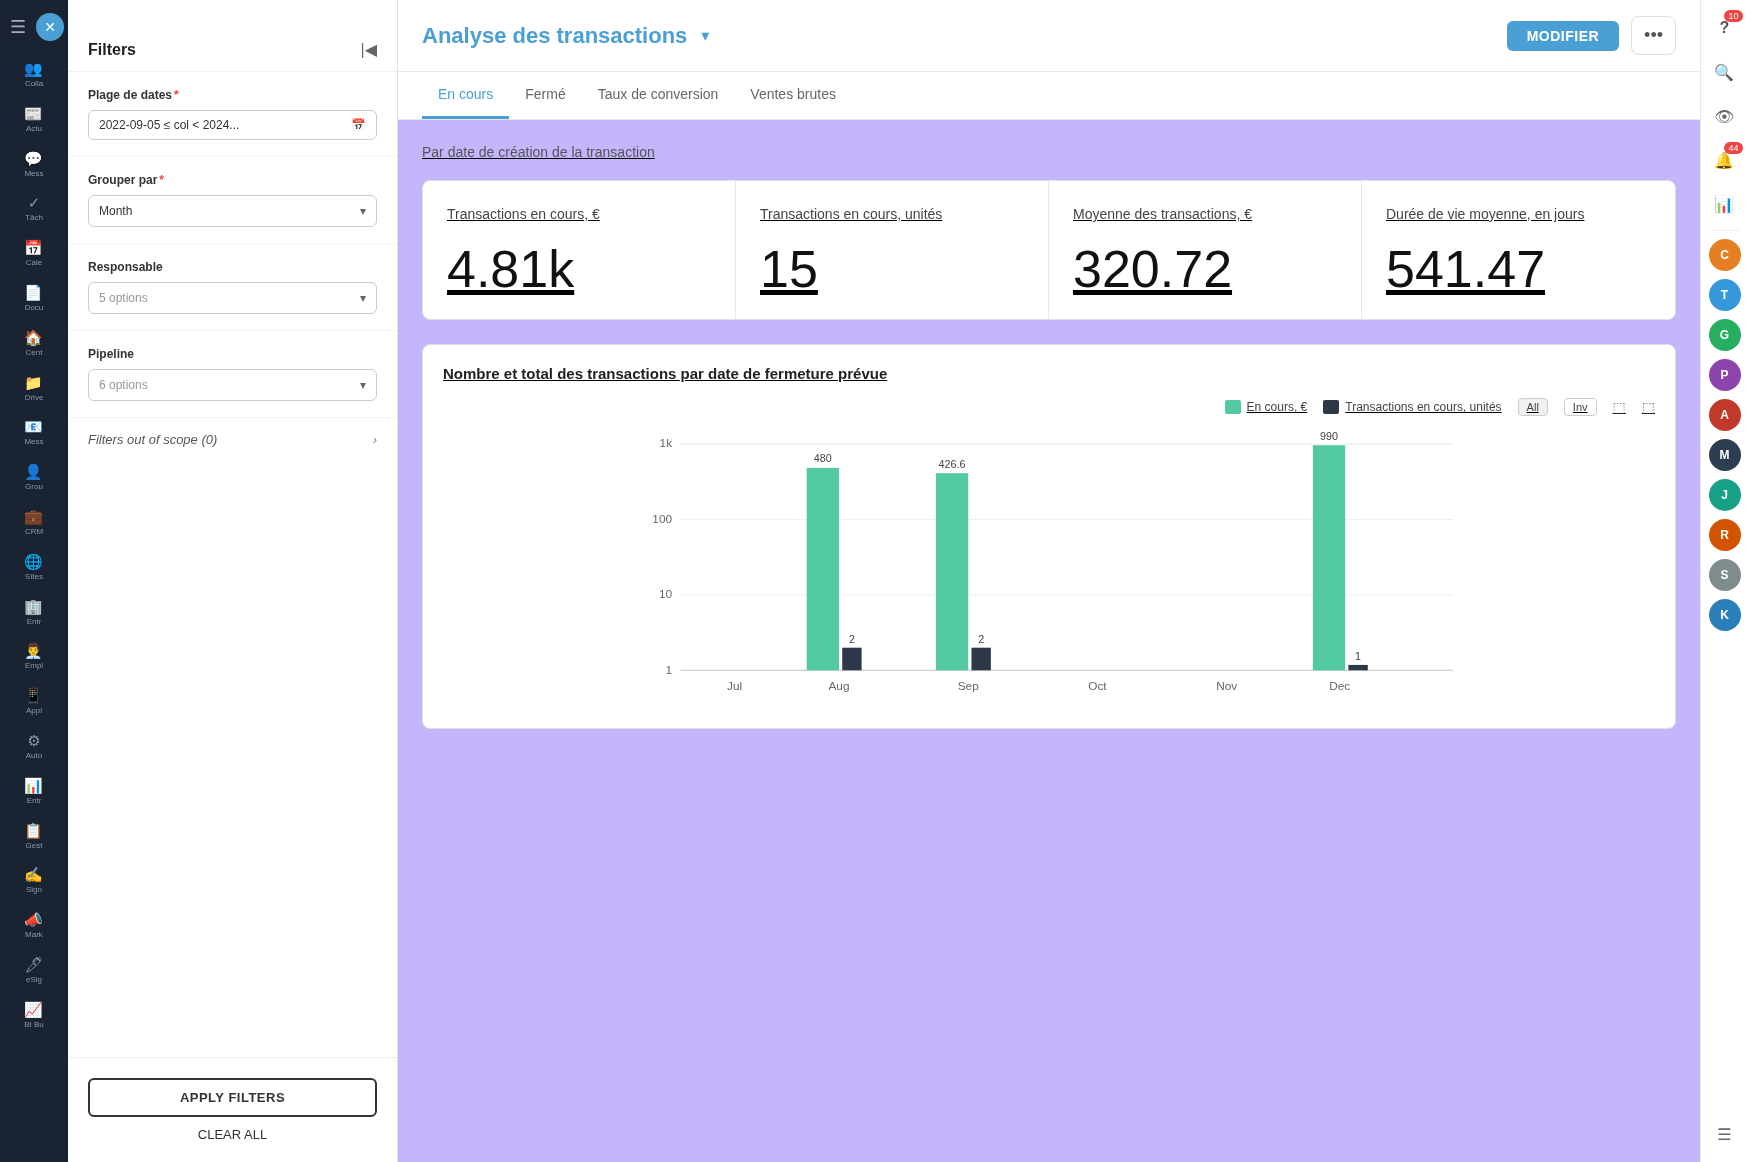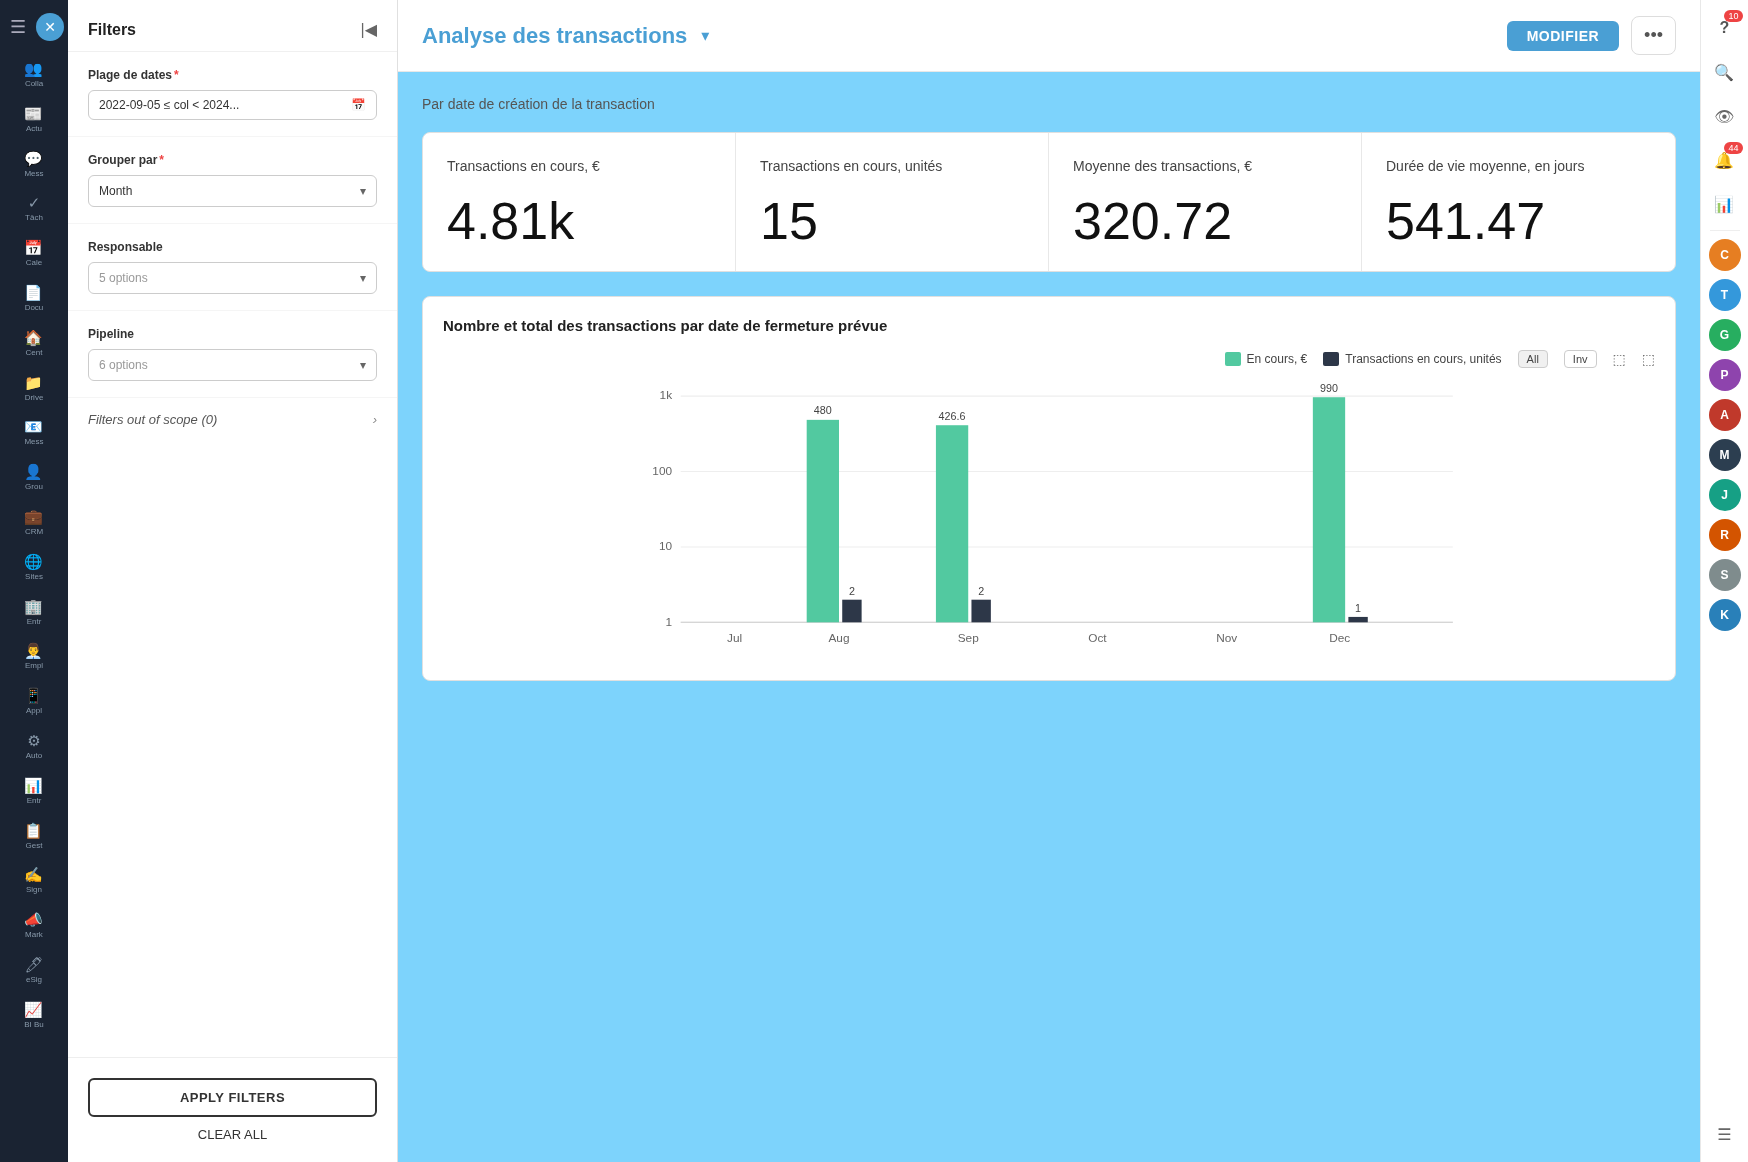--- a/index.html
+++ b/index.html
@@ -59,20 +59,21 @@
       flex-direction: column;
       flex-shrink: 0;
       overflow-y: auto;
     }
     .sidebar-header {
       display: flex;
       align-items: center;
       justify-content: space-between;
       padding: 20px 20px 12px 20px;
       border-bottom: 1px solid #f0f0f0;
+      margin-top: 20px;
     }
     .sidebar-title {
       font-size: 16px;
       font-weight: 600;
       color: #222;
     }
     .sidebar-collapse-btn {
       color: #666;
       cursor: pointer;
       font-size: 16px;
@@ -220,21 +221,22 @@
       color: #4a9fd4;
       border-bottom: 3px solid #4a9fd4;
       font-weight: 500;
     }
 
     
     .content-area {
       flex: 1;
       overflow-y: auto;
       padding: 24px;
-      background: #7dd3fc;
+      background: #c4b5fd;
+      text-decoration: underline;
     }
     .date-label {
       font-size: 14px;
       color: #555;
       margin-bottom: 20px;
     }
 
     
     .kpi-row {
       display: grid;
@@ -531,20 +533,28 @@
     <div class="main-header">
       <span class="page-title">Analyse des transactions</span>
       <span class="title-chevron">▾</span>
       <div class="header-spacer"></div>
       <button class="modifier-btn">MODIFIER</button>
       <button class="more-btn">
         <span>•••</span>
       </button>
     </div>
 
+    <div class="tabs-row">
+      <div id="tabs-container" style="display:flex;">
+          <div class="tab-item active">En cours</div>
+          <div class="tab-item">Fermé</div>
+          <div class="tab-item">Taux de conversion</div>
+          <div class="tab-item">Ventes brutes</div>
+        </div>
+    </div>
 
     <div class="content-area">
       <div class="date-label">Par date de création de la transaction</div>
 
       <div class="kpi-row" id="kpi-row">
           <div class="kpi-card">
     <div class="kpi-title">Transactions en cours, €</div>
     <div class="kpi-value">4.81k</div>
   </div>
           <div class="kpi-card">

